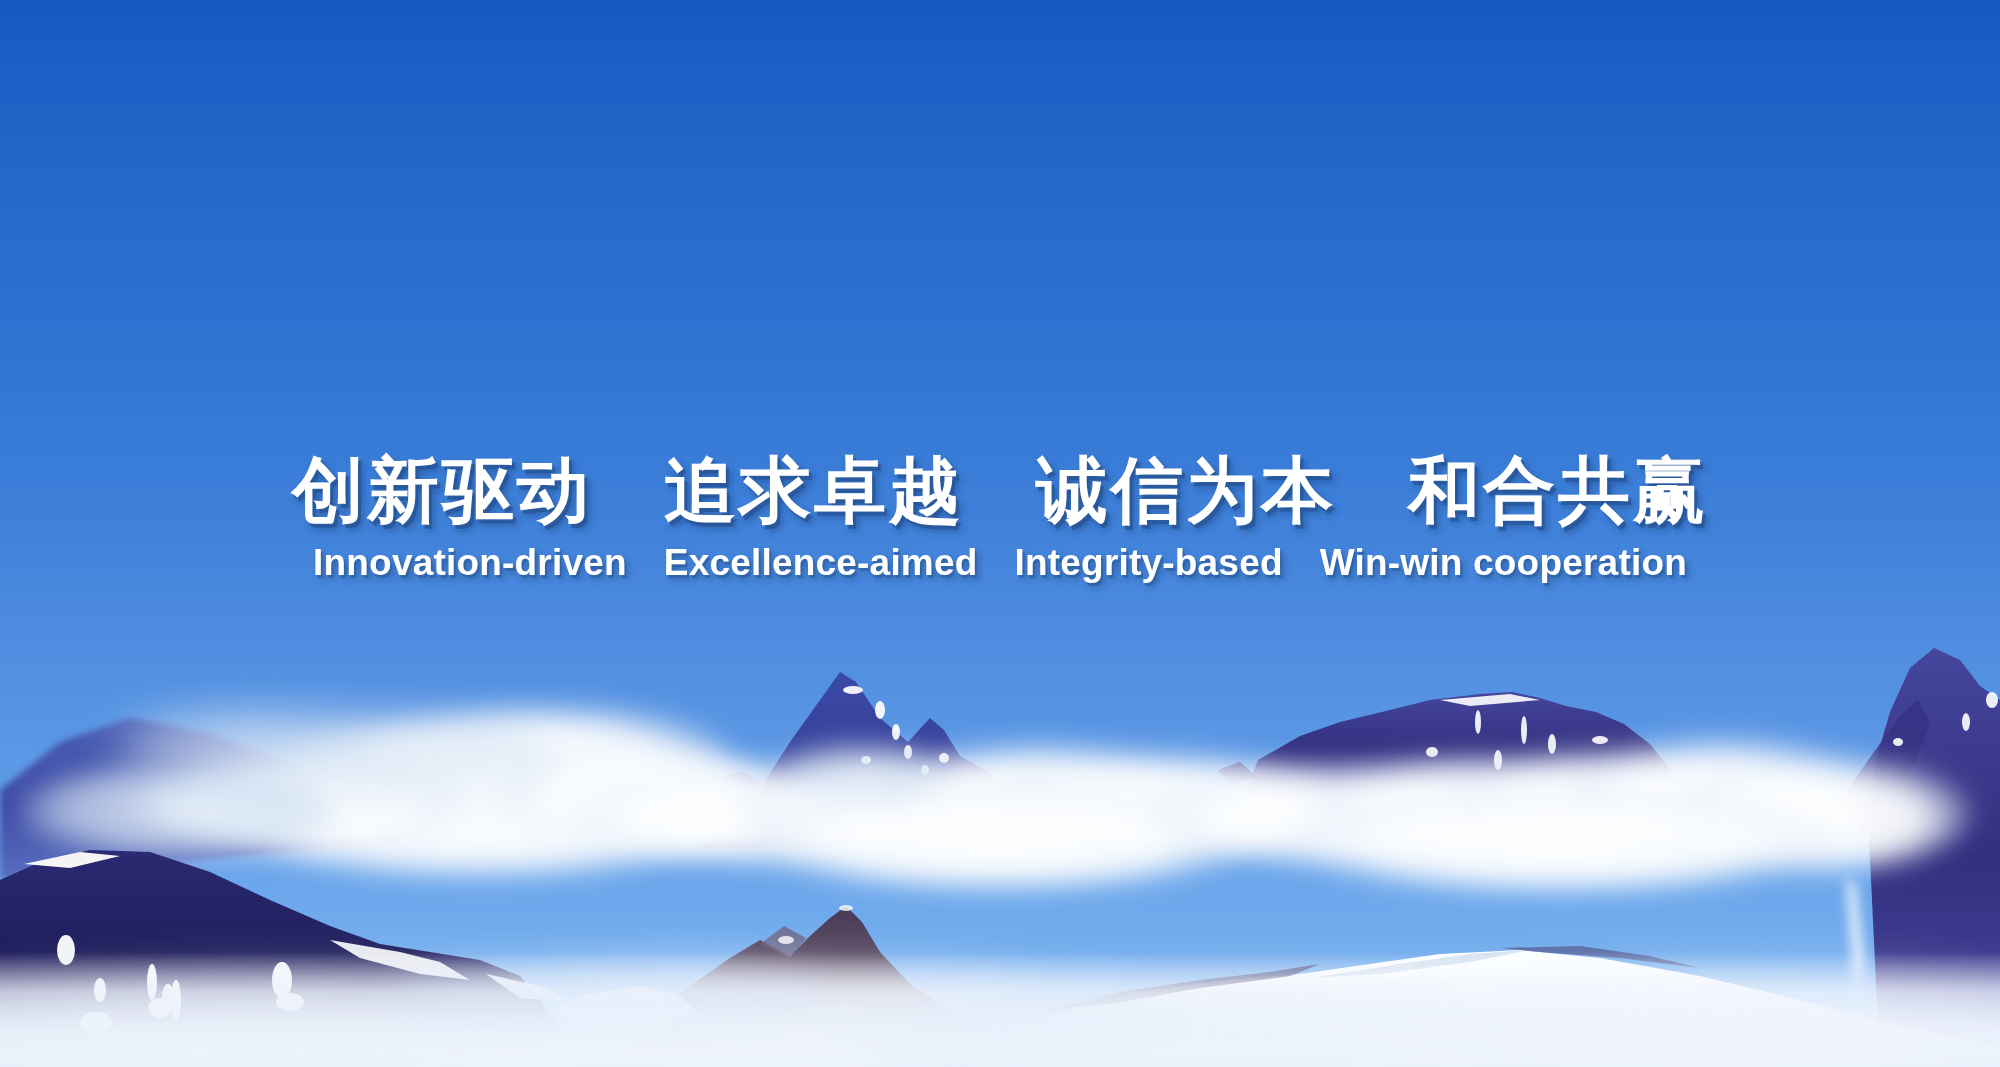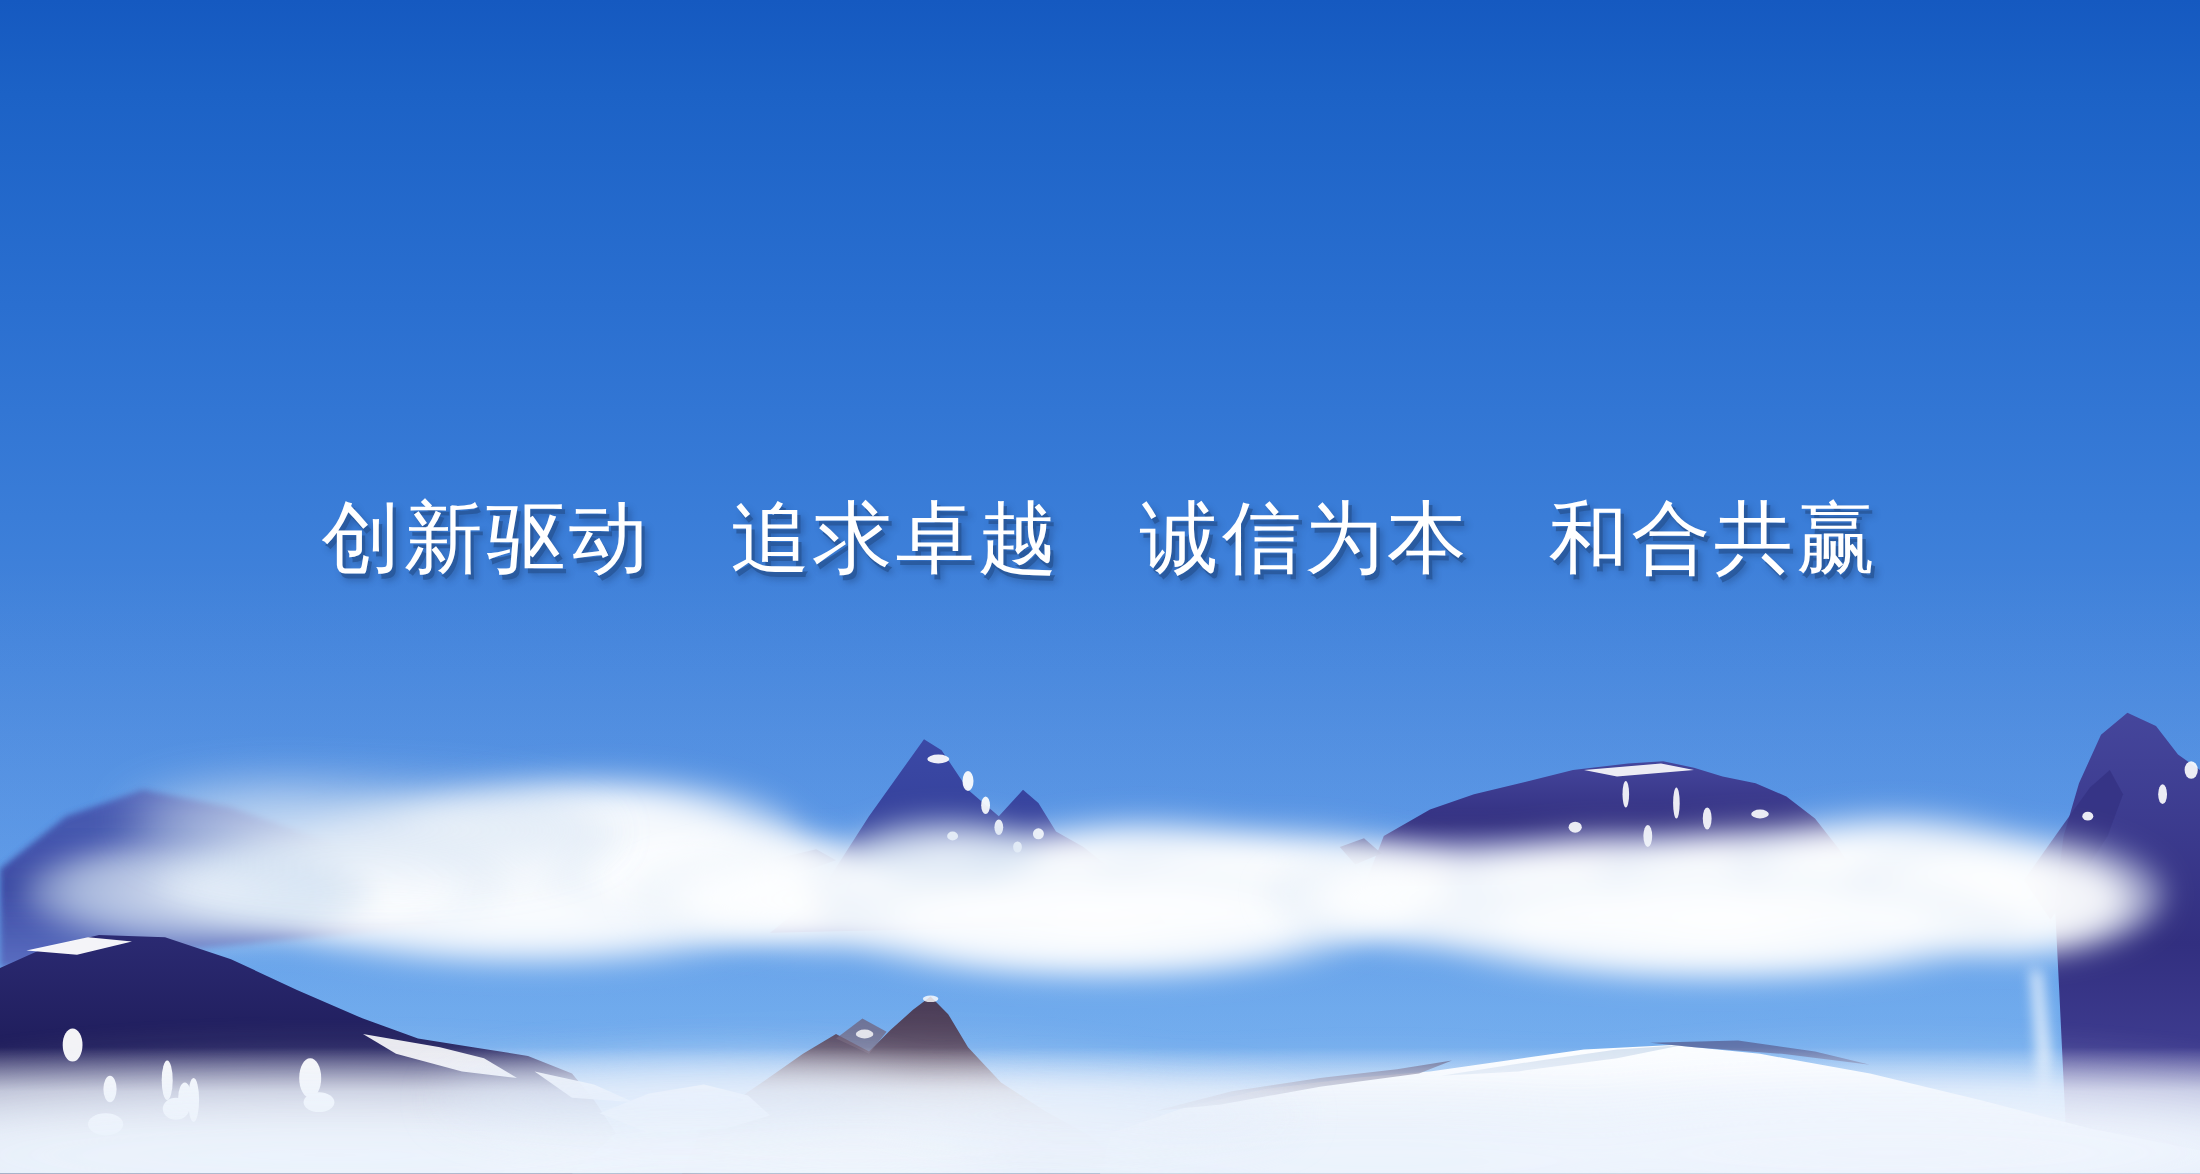--- a/index.html
+++ b/index.html
@@ -43,21 +43,21 @@
     left:0;right:0;
     top:452px;
     text-align:center;
     pointer-events:none;
     z-index:40;
   }
   .slogan-cn{
     font-family:"Liberation Sans","DejaVu Sans",sans-serif;
     font-size:72px;
     line-height:1.06;
-    font-weight:400;
+    font-weight:700;
     color:#ffffff;
     letter-spacing:3px;
     white-space:nowrap;
     text-shadow:
        3px 4px 0 rgba(38,84,150,.78),
        5px 6px 7px rgba(24,58,110,.45);
   }
   .slogan-cn .gap{display:inline-block;width:26px;}
   .slogan-en{
     margin-top:14px;
@@ -310,15 +310,24 @@
   <div class="slogan">
     <div class="slogan-cn">
       <span>创新驱动</span>
       <span class="gap"></span>
       <span>追求卓越</span>
       <span class="gap"></span>
       <span>诚信为本</span>
       <span class="gap"></span>
       <span>和合共赢</span>
     </div>
+    <div class="slogan-en">
+      <span>Innovation-driven</span>
+      <span class="gap"></span>
+      <span>Excellence-aimed</span>
+      <span class="gap"></span>
+      <span>Integrity-based</span>
+      <span class="gap"></span>
+      <span>Win-win cooperation</span>
+    </div>
   </div>
 
 </div>
 
 </body></html>

